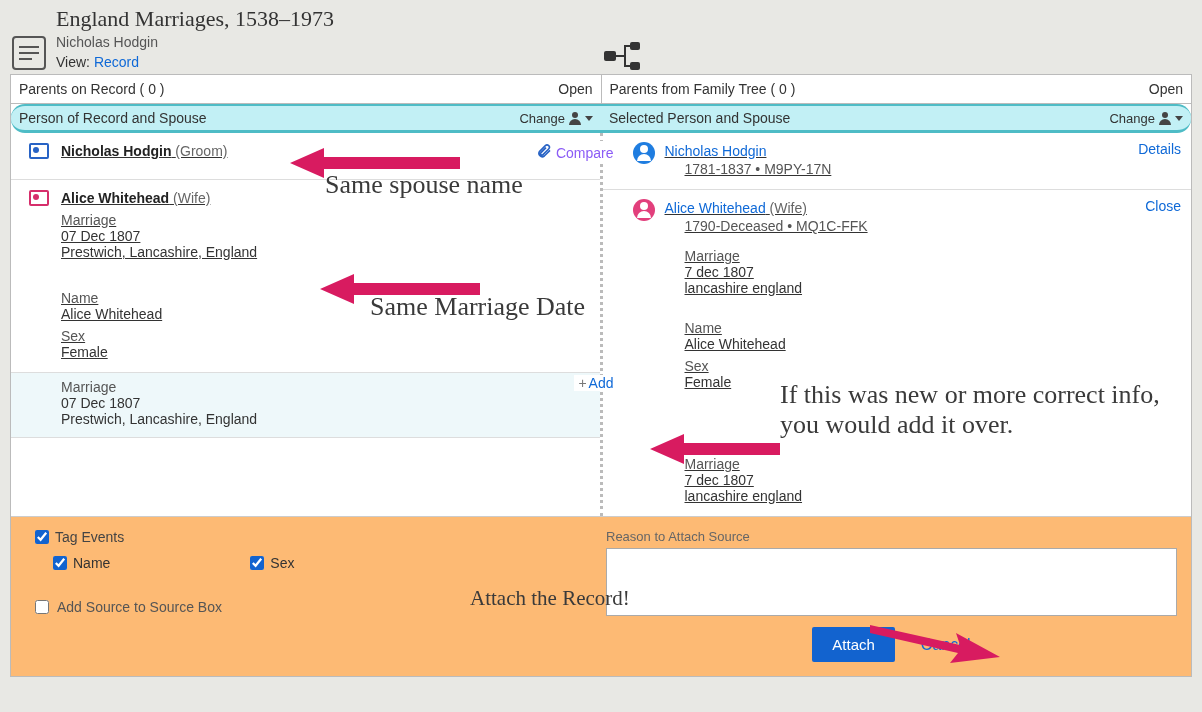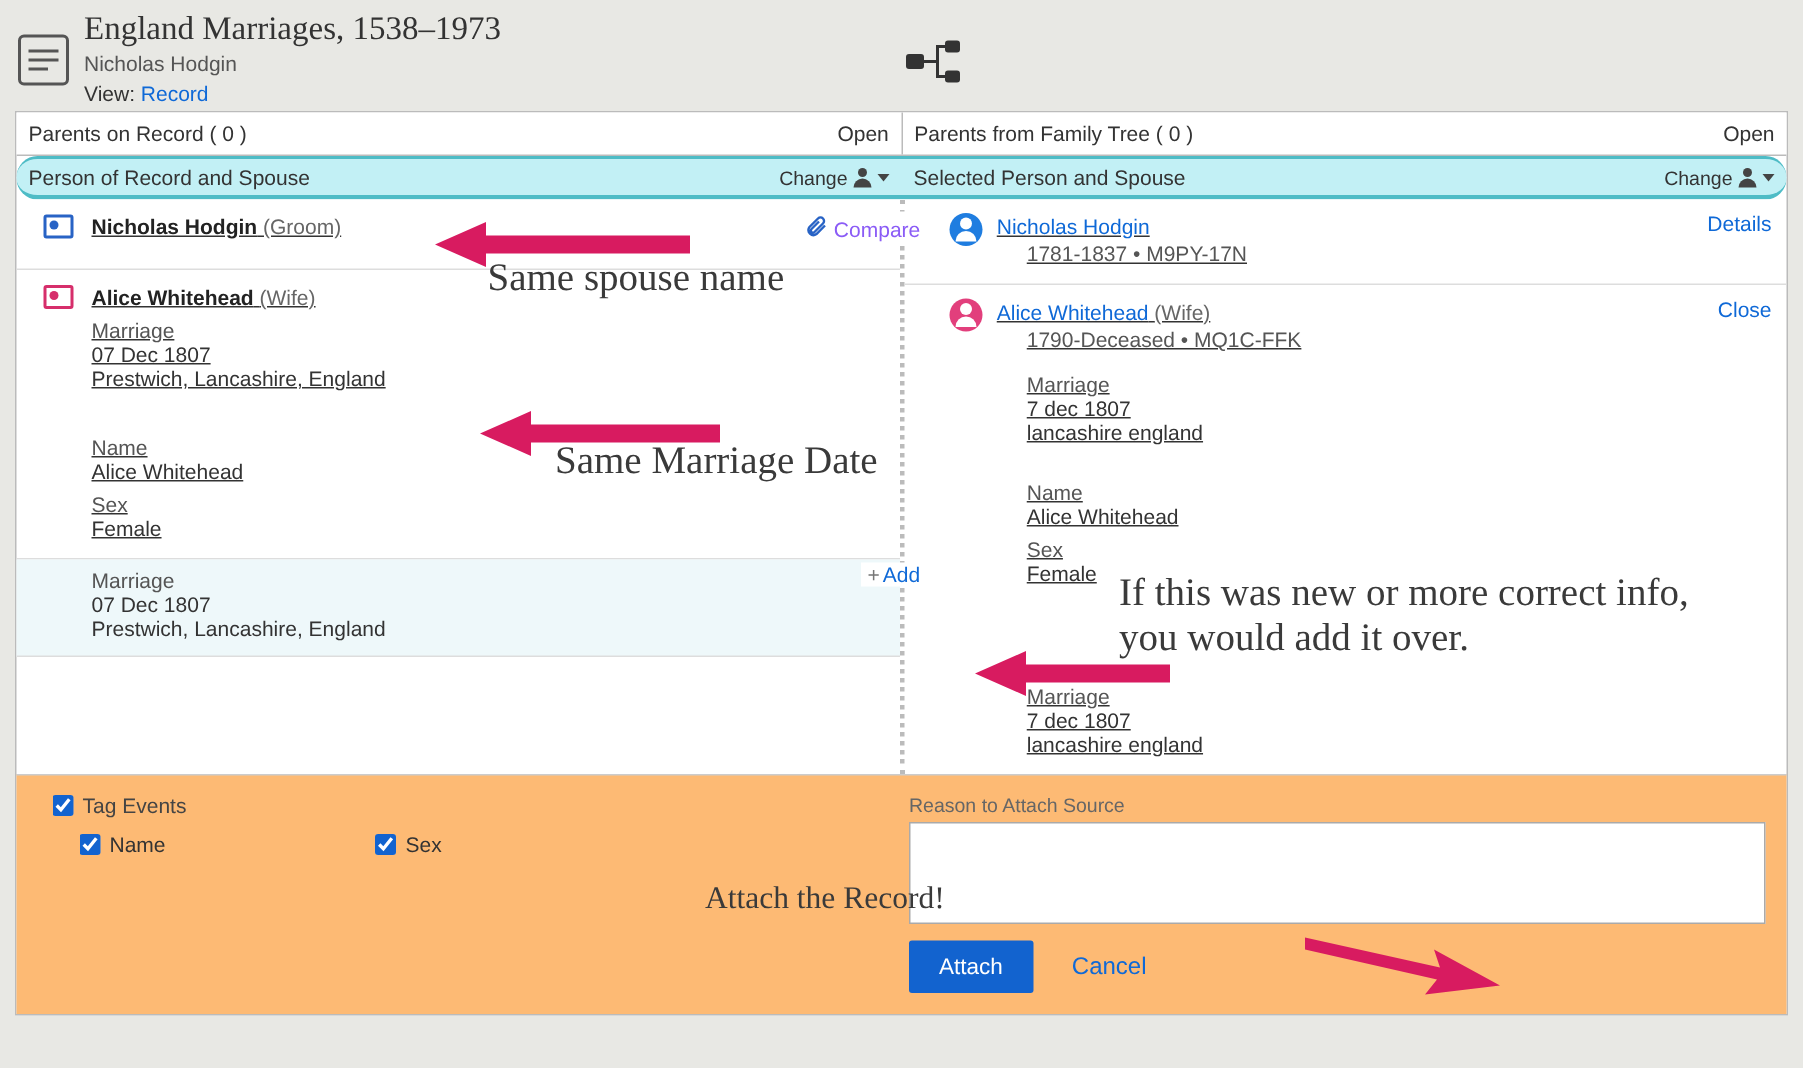--- a/index.html
+++ b/index.html
@@ -1,18 +1,18 @@
 <!DOCTYPE html>
 <html><head>
 <meta charset="utf-8">
 <style>
   * { box-sizing: border-box; margin: 0; padding: 0; }
   body { font-family: Arial, Helvetica, sans-serif; font-size: 14px; background: #e8e8e4; color: #333; width: 1202px; height: 712px; position: relative; overflow: hidden; }
   a { color: #0f69d7; text-decoration: none; }
-  .header-row { display: flex; align-items: center; padding: 6px 10px 4px 10px; }
+  .header-row { display: flex; align-items: flex-end; padding: 6px 10px 4px 10px; }
   .doc-icon { width: 34px; height: 34px; border: 2px solid #555; border-radius: 4px; margin: 4px 10px 0 2px; position: relative; flex: none; }
   .doc-icon::before, .doc-icon::after { content: ""; position: absolute; border-top: 2px solid #555; left: 5px; right: 5px; }
   .doc-icon::before { top: 8px; }
   .doc-icon::after { top: 14px; }
   .doc-icon .ln3 { position:absolute; left:5px; right:12px; top:20px; border-top:2px solid #555;}
   .rec-title { font-family: Georgia, 'Times New Roman', serif; font-size: 22px; color: #333; }
   .rec-sub { color: #555; margin-top: 2px; }
   .view-line { margin-top: 4px; color: #333; }
   .tree-block { margin-left: 270px; display: flex; align-items: flex-start;}
   .tree-icon { width: 36px; height: 28px; position: relative; margin-right: 10px; margin-top: 6px; }
@@ -70,21 +70,21 @@
   .right-link { position:absolute; right:10px; top:8px; color:#0f69d7;}
   .footer { background:#fdba74; padding:12px 14px 14px 24px; display:flex; border-top:1px solid #ccc;}
   .foot-left { flex:1;}
   .tag-line { display:flex; align-items:center; gap:6px; color:#444;}
   .cb-row { display:flex; gap:140px; margin-left:18px; margin-top:10px;}
   .cb-item { display:flex; align-items:center; gap:6px;}
   .addsrc { display:flex; align-items:center; gap:8px; margin-top:28px; color:#555;}
   .foot-right { flex:1;}
   .reason-lbl { color:#666; font-size:13px; margin-bottom:4px;}
   .reason-box { width:100%; height:68px; border:1px solid #aaa; resize:none; font-family:inherit; font-size:13px; padding:4px;}
-  .btns { display:flex; justify-content:flex-start; gap:26px; margin-top:8px; align-items:center;}
+  .btns { display:flex; justify-content:center; gap:26px; margin-top:8px; align-items:center;}
   .btn-attach { background:#1263cf; color:#fff; border:none; padding:9px 20px; font-size:15px; border-radius:2px; cursor:pointer; font-weight:500;}
   .btn-cancel { color:#0f69d7; font-size:16px; cursor:pointer;}
   
   .anno { position:absolute; font-family: Georgia, 'Times New Roman', serif; font-size:26px; color:#3a3a3a; z-index:20; pointer-events:none;}
   .arrow { position:absolute; z-index:19; pointer-events:none;}
   .arrow svg { display:block;}
   input[type="checkbox"] { width:14px; height:14px; accent-color:#1263cf;}
 </style>
 </head>
 <body>
@@ -248,20 +248,24 @@
       <div class="cb-row">
         <div class="cb-item">
             <input type="checkbox" checked="" style="">
             <span>Name</span>
           </div>
         <div class="cb-item">
             <input type="checkbox" checked="" style="">
             <span>Sex</span>
           </div>
       </div>
+      <div class="addsrc">
+          <input type="checkbox" style="">
+          <span>Add Source to Source Box</span>
+        </div>
     </div>
     <div class="foot-right">
       <div class="reason-lbl">Reason to Attach Source</div>
       <textarea class="reason-box" style=""></textarea>
       <div class="btns">
         <button class="btn-attach">Attach</button>
         <span class="btn-cancel">Cancel</span>
       </div>
     </div>
   </div>
@@ -274,21 +278,21 @@
     </svg>
 </div>
 
 <div class="anno" style="left:370px; top:292px;">Same Marriage Date</div>
 <div class="arrow" style="left:320px; top:272px;">
   <svg width="160" height="34">
       <polygon points="0,17 34,2 34,11 160,11 160,23 34,23 34,32" fill="#d81b60"></polygon>
     </svg>
 </div>
 
-<div class="anno" style="left:746px; top:380px; width:380px; line-height:1.15;">If this was new or more correct info, you would add it over.</div>
+<div class="anno" style="left:780px; top:380px; width:380px; line-height:1.15;">If this was new or more correct info, you would add it over.</div>
 <div class="arrow" style="left:650px; top:432px;">
   <svg width="130" height="34">
       <polygon points="0,17 34,2 34,11 130,11 130,23 34,23 34,32" fill="#d81b60"></polygon>
     </svg>
 </div>
 
 <div class="anno" style="left:470px; top:586px; font-size:21px;">Attach the Record!</div>
 <div class="arrow" style="left:870px; top:615px;">
   <svg width="130" height="50">
       <polygon points="0,10 90,30 86,18 130,42 80,48 88,38 0,18" fill="#d81b60"></polygon>

